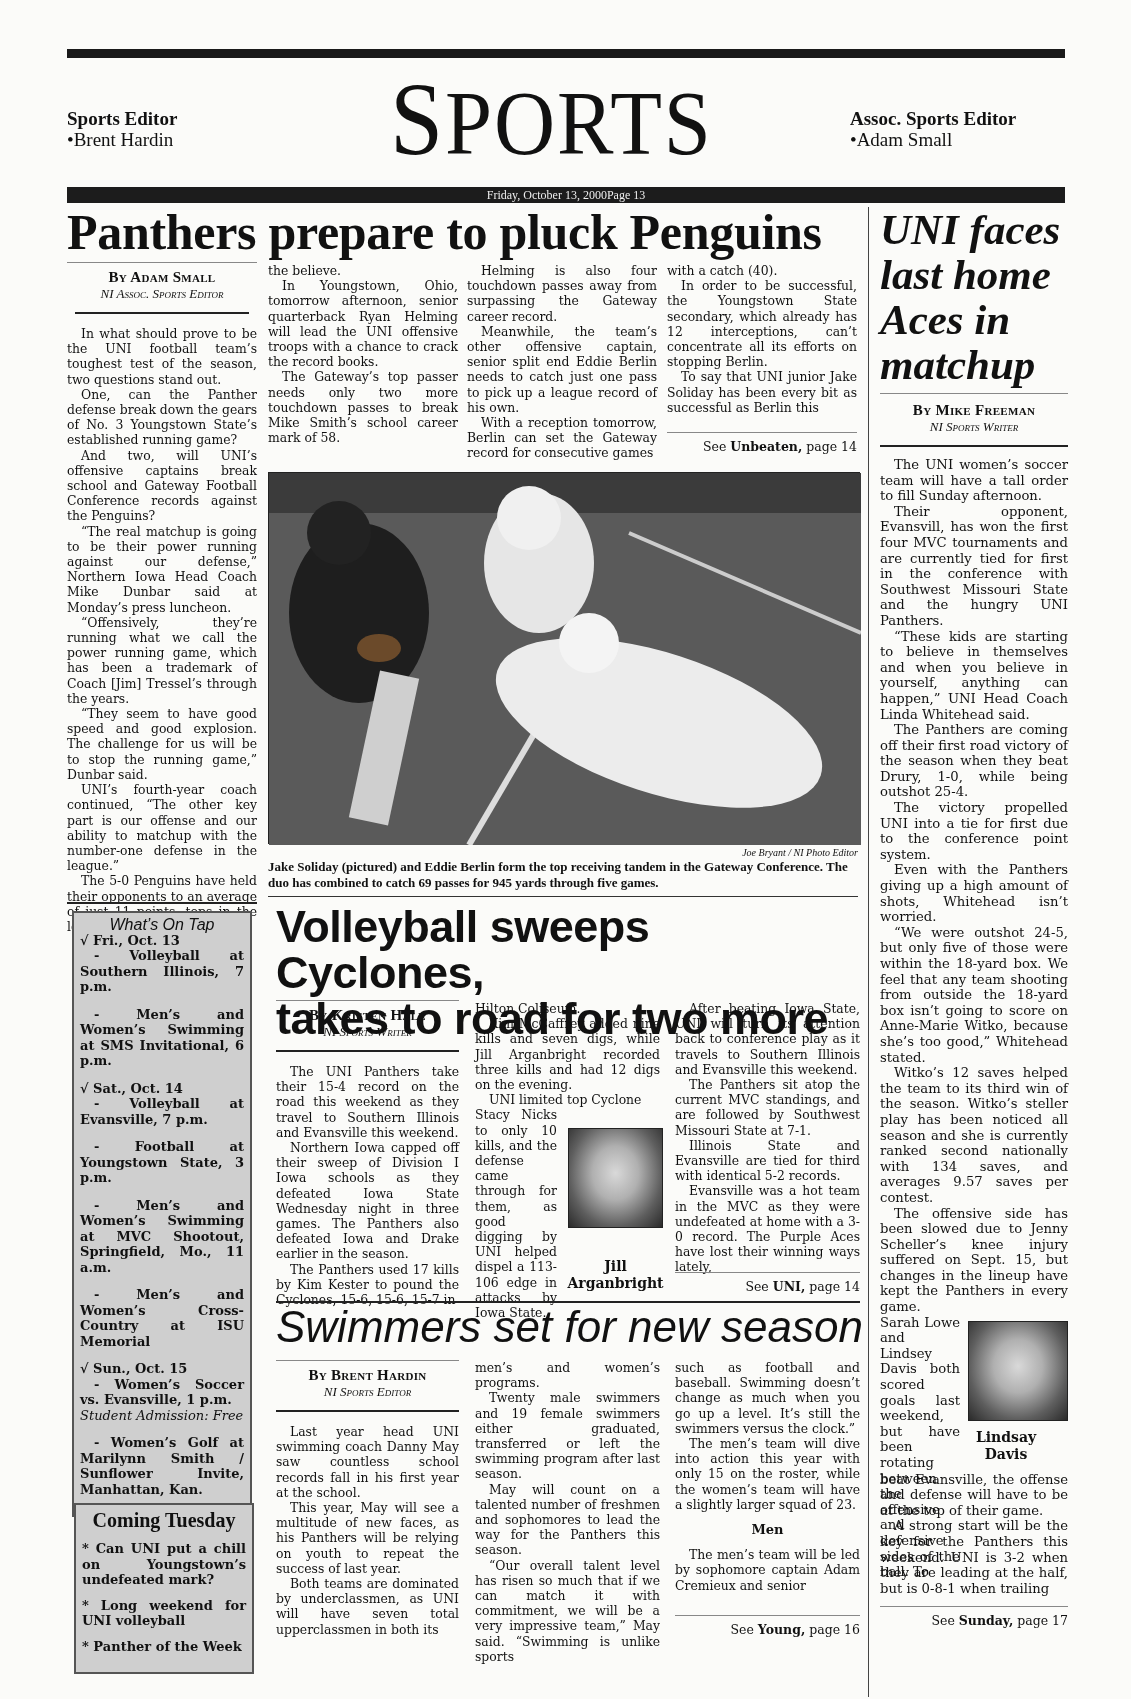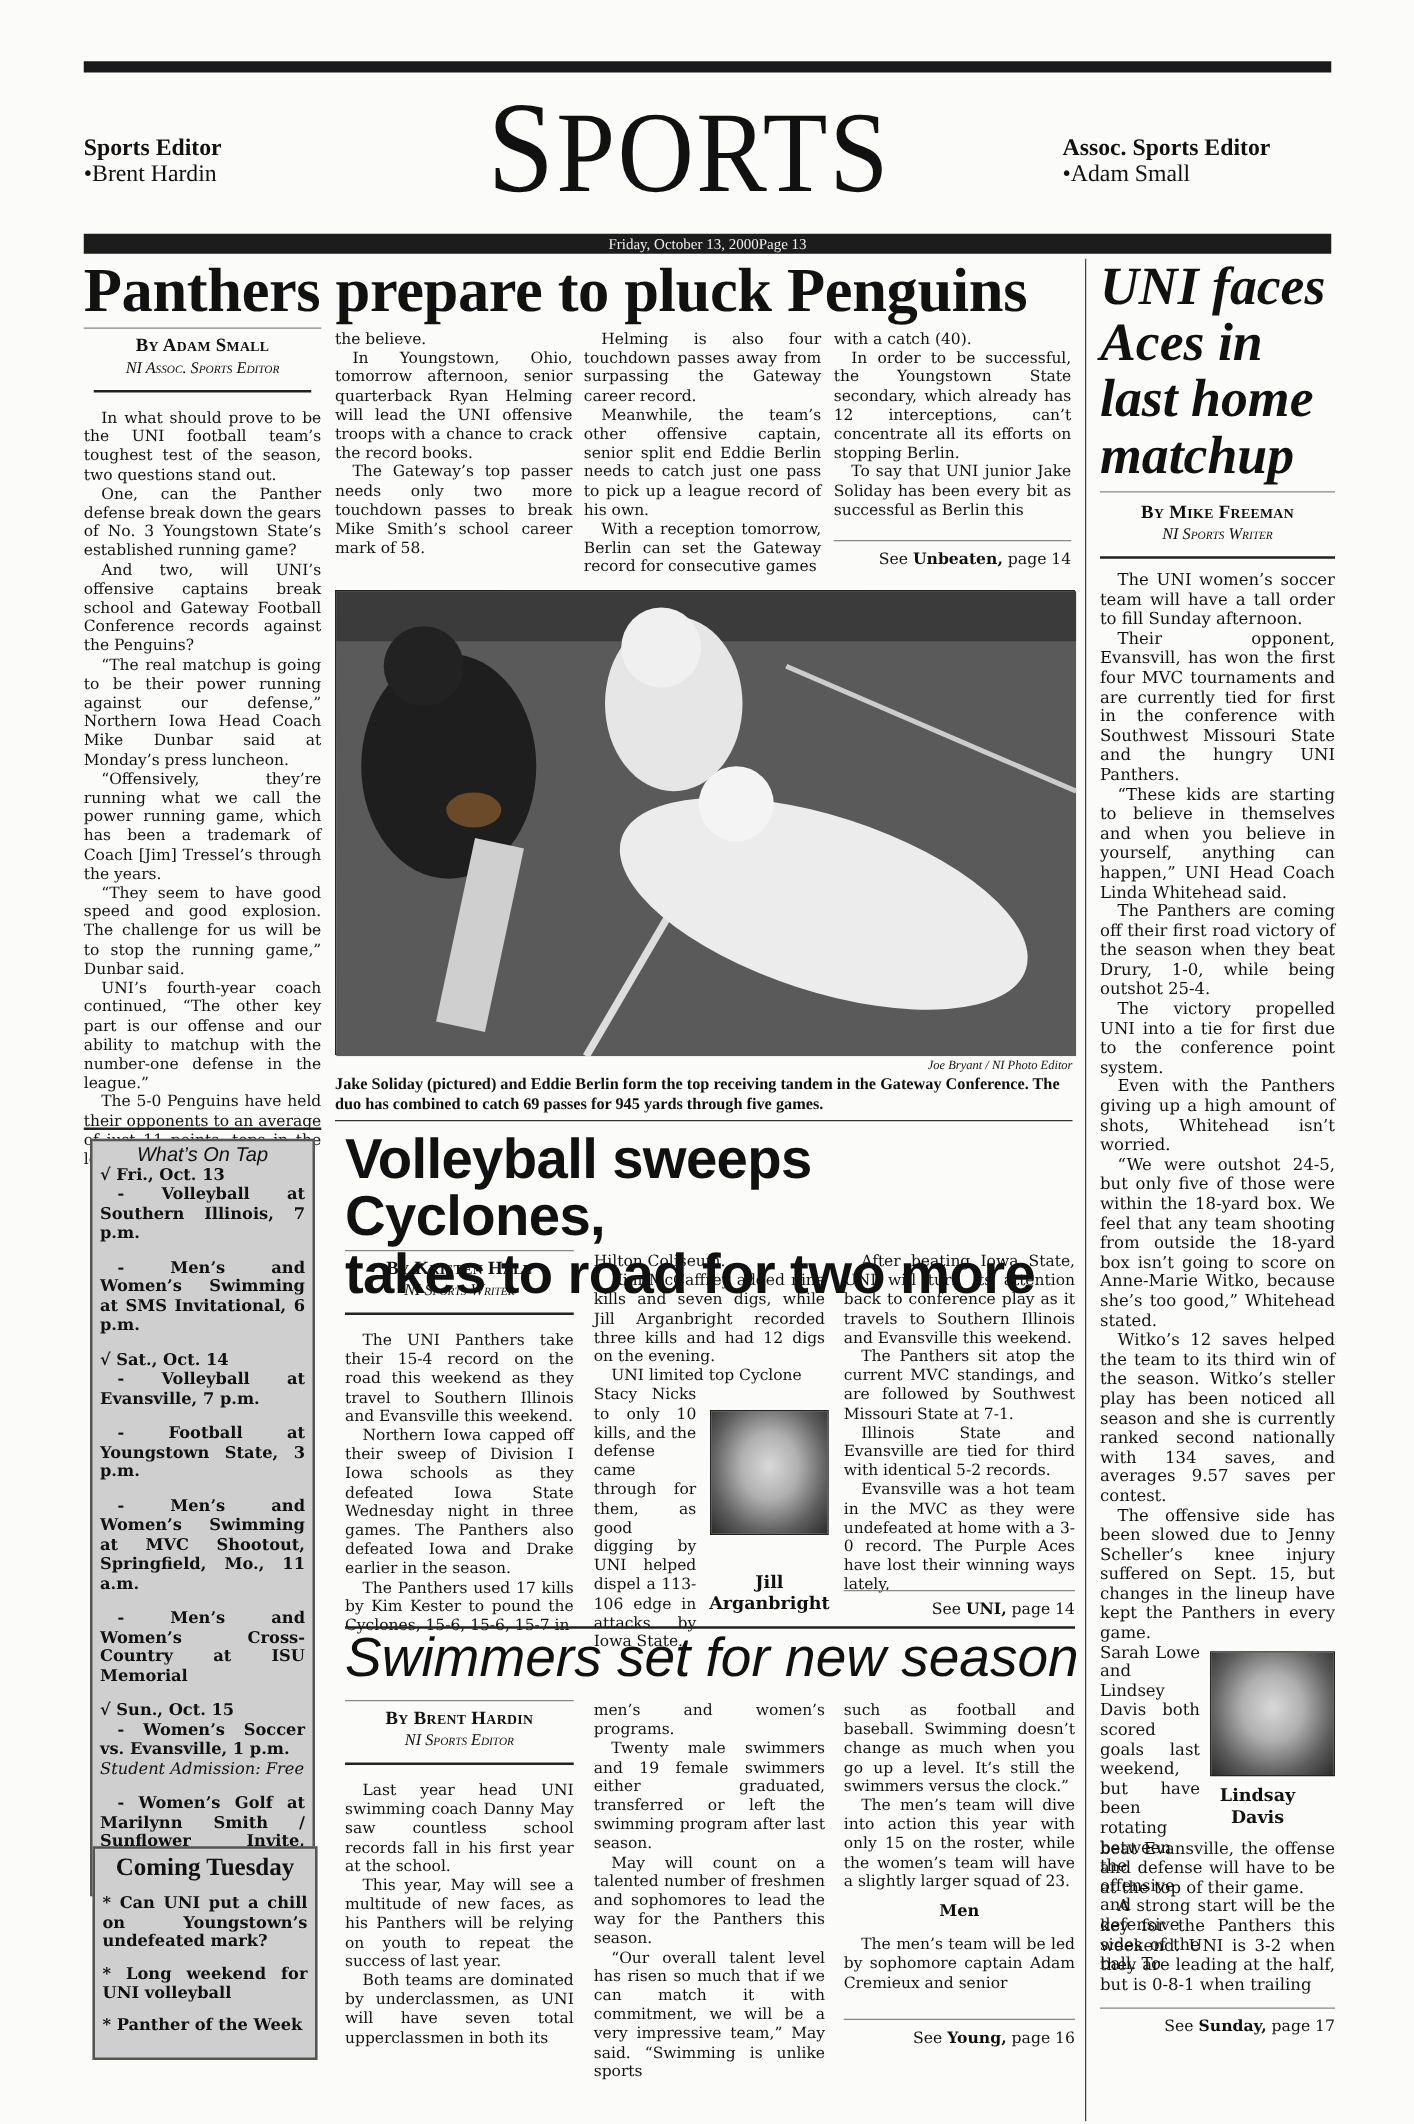--- a/index.html
+++ b/index.html
@@ -30,21 +30,21 @@
   .caption { font-family: "Liberation Serif", serif; font-weight: bold; font-size: 13px; line-height: 16px; }
   .side-head { font-family: "Liberation Serif", serif; font-weight: bold; font-style: italic; font-size: 43px; line-height: 45px; }
   .vb-head { font-family: "Liberation Sans", sans-serif; font-weight: bold; font-size: 45px; line-height: 46px; letter-spacing: -0.5px; }
   .sw-head { font-family: "Liberation Sans", sans-serif; font-style: italic; font-size: 44px; line-height: 46px; }
   .tapbox { background: #cfcfcf; border: 2px solid #555; padding: 4px 6px 6px 6px; font-size: 13px; line-height: 15.5px; font-weight: bold; }
   .tapbox .tap-title { text-align: center; font-family: "Liberation Sans", sans-serif; font-style: italic; font-weight: normal; font-size: 16px; }
   .tapbox .day { margin-top: 12px; }
   .tapbox .item { text-indent: 14px; text-align: justify; margin-bottom: 12px; }
   .tapbox .day + .item { margin-top: 0; }
   .tapbox .note { font-weight: normal; font-style: italic; text-indent: 0; margin-top: -12px; margin-bottom: 12px; }
-  .comingbox { background: #cfcfcf; border: 2px solid #555; padding: 2px 6px 8px 6px; font-size: 13px; line-height: 15.5px; font-weight: bold; }
+  .comingbox { background: #cfcfcf; border: 2px solid #555; padding: 2px 6px 8px 6px; font-size: 13px; line-height: 15.5px; font-weight: bold; margin-top: 26px; }
   .comingbox .cb-title { text-align: center; font-family: "Liberation Serif", serif; font-size: 20px; line-height: 26px; margin-bottom: 8px; }
   .comingbox .cb-item { margin-bottom: 10px; text-align: justify; }
   .headshot { background: radial-gradient(ellipse at 50% 45%, #d9d9d9 0%, #b0b0b0 35%, #5e5e5e 70%, #2a2a2a 100%); border: 1px solid #222; }
   .hs-name { text-align: center; font-weight: bold; font-size: 14px; line-height: 17px; }
   .subhead { text-align: center; font-weight: bold; font-size: 13px; margin: 10px 0; }
 </style>
 </head>
 <body>
 
 <div class="abs topbar"></div>
@@ -123,22 +123,22 @@
   </svg>
 </div>
 <div class="abs credit" style="left:560px; top:847px; width:298px;">Joe Bryant / NI Photo Editor</div>
 <div class="abs caption" style="left:268px; top:859px; width:592px;">Jake Soliday (pictured) and Eddie Berlin form the top receiving tandem in the Gateway Conference. The duo has combined to catch 69 passes for 945 yards through five games.</div>
 <div class="abs hrule" style="left:268px; top:896px; width:590px; background:#333;"></div>
 
 <div class="abs vrule" style="left:868px; top:207px; height:1490px;"></div>
 <div class="abs" style="left:880px; top:207px; width:188px;">
   <div class="side-head" id="soccer-head">
       <div>UNI faces</div>
+      <div>last home</div>
       <div>Aces in</div>
-      <div>last home</div>
       <div>matchup</div>
     </div>
   <div class="hrule" style="margin:6px 0 8px 0;"></div>
   <div class="byline">
     <div class="by">By Mike Freeman</div>
     <div class="role">NI Sports Writer</div>
   </div>
   <div class="hrule thick" style="margin:10px 0 10px 0;"></div>
   <div class="col" id="soccer-col" style="font-size:13.2px; line-height:15.6px;">
       <p>The UNI women’s soccer team will have a tall order to fill Sunday afternoon.</p>

